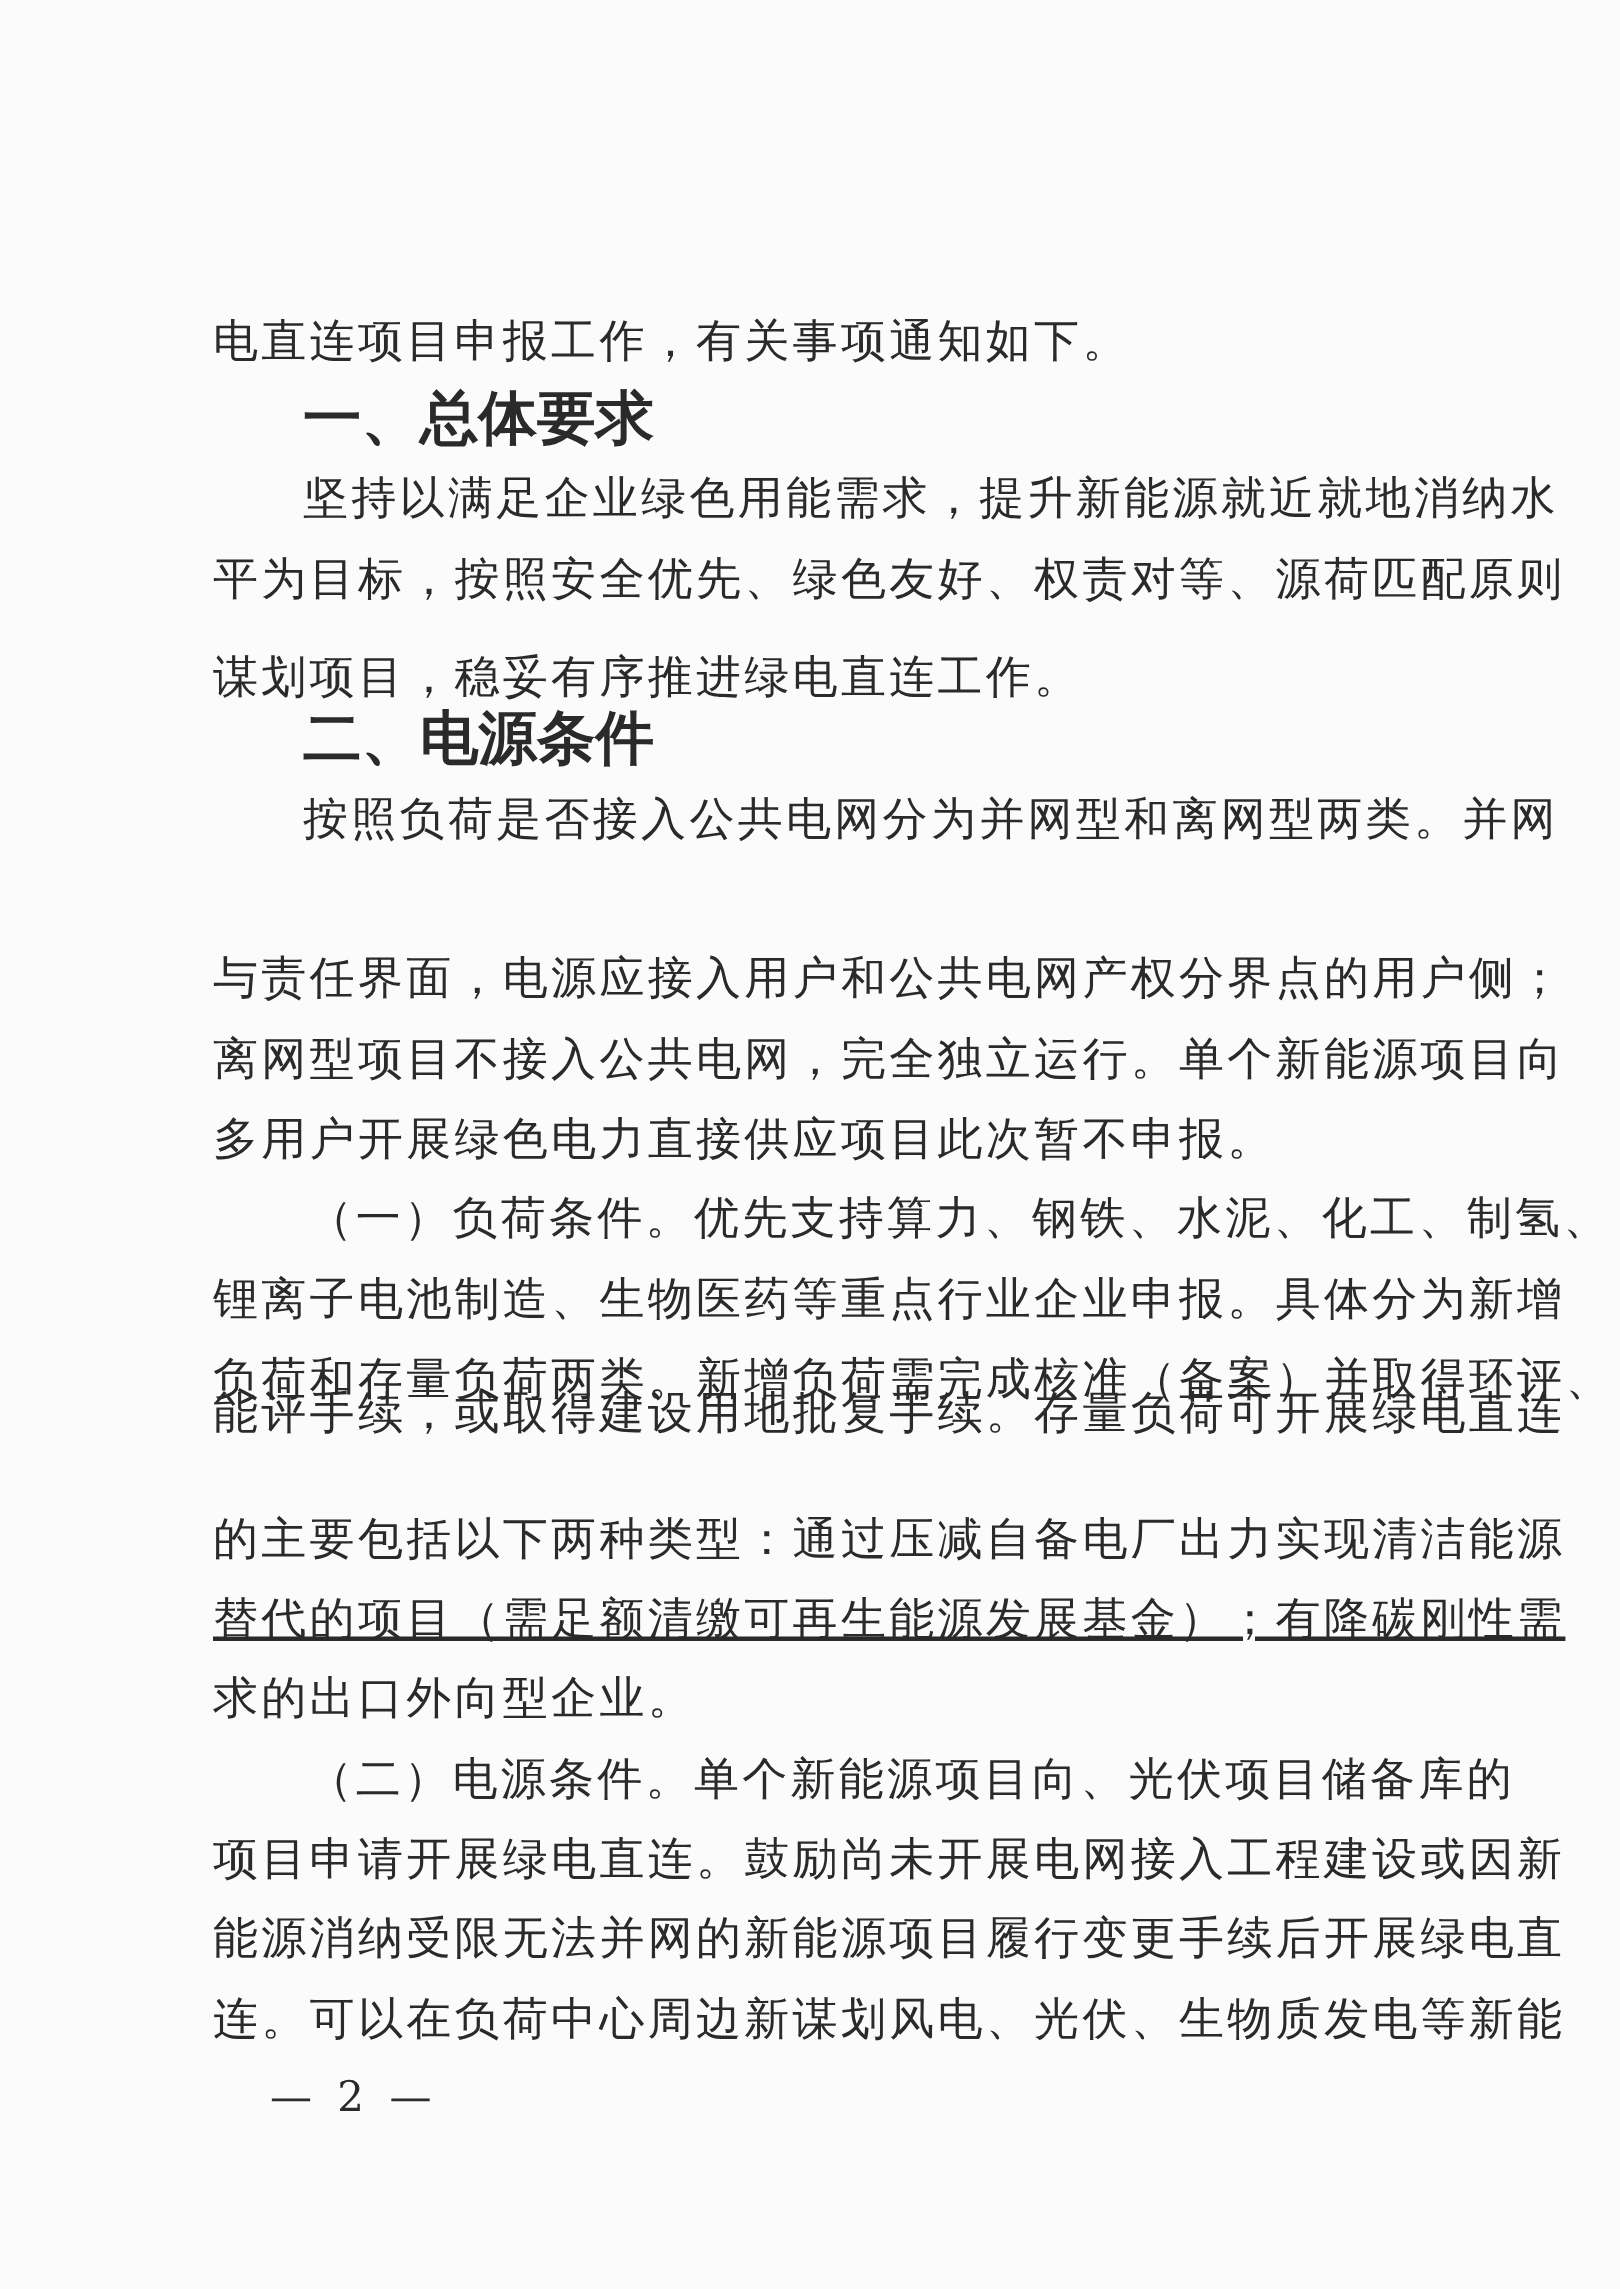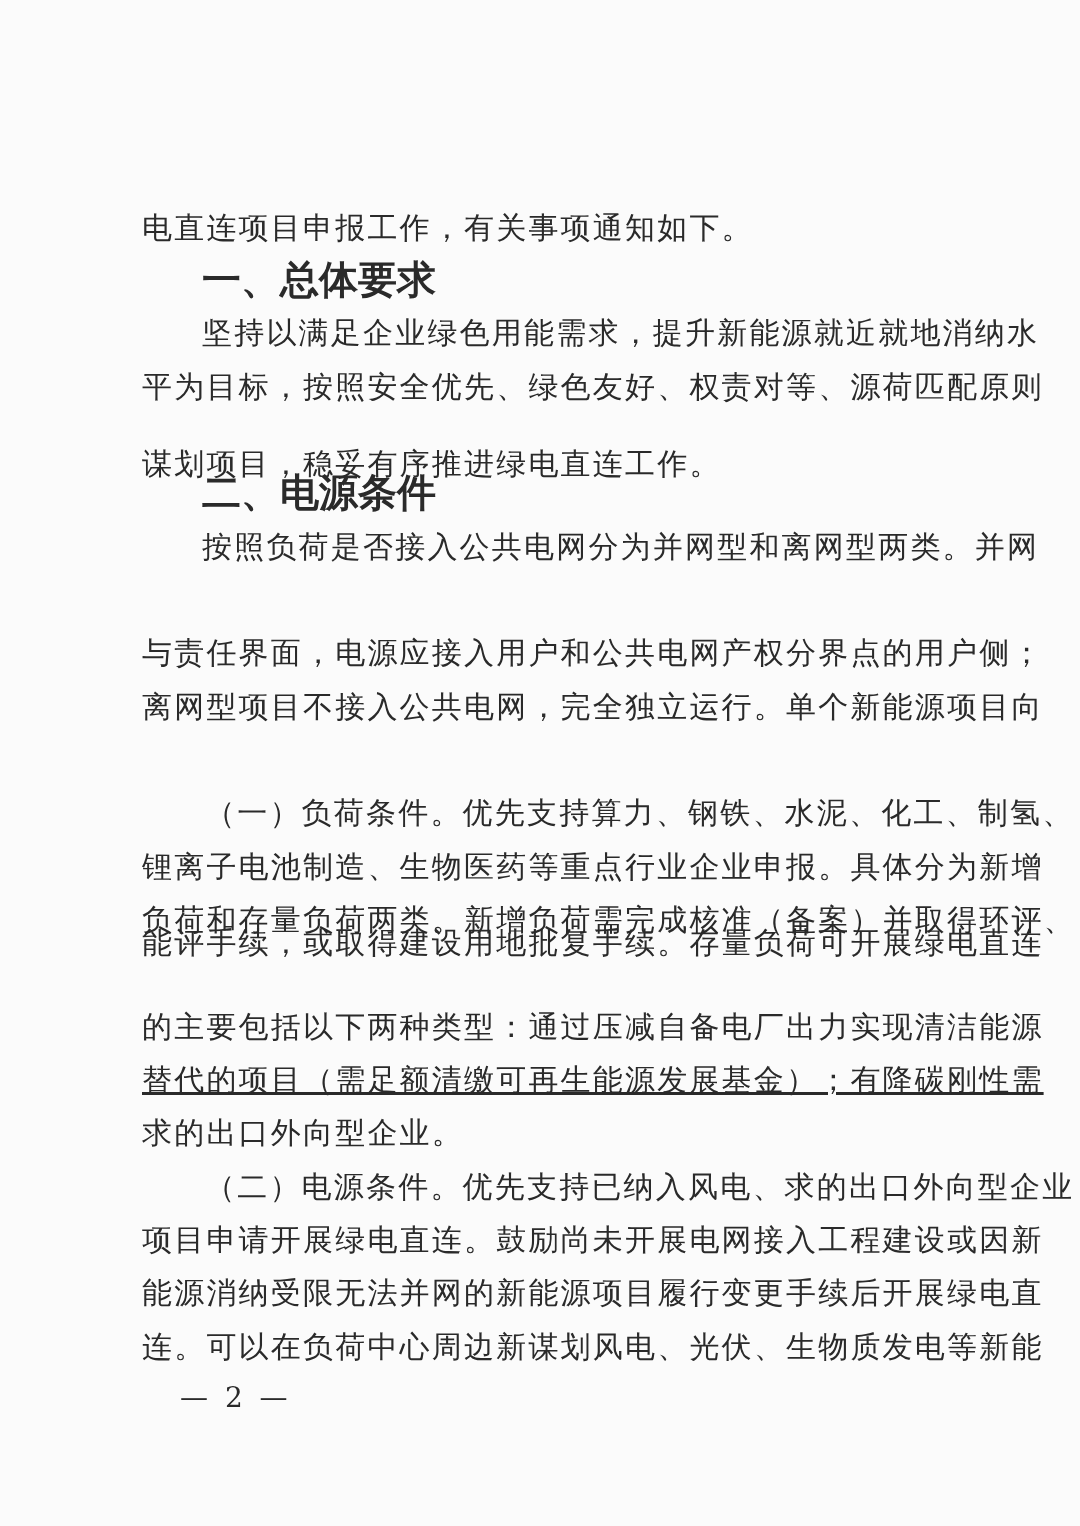--- a/index.html
+++ b/index.html
@@ -42,35 +42,36 @@
 </head>
 <body>
 
 <div class="page">
   <div class="line" style="top:208px;">电直连项目申报工作，有关事项通知如下。</div>
 
   <div class="line indent heading" style="top:260px;">一、总体要求</div>
 
   <div class="line indent" style="top:313px;">坚持以满足企业绿色用能需求，提升新能源就近就地消纳水</div>
   <div class="line" style="top:367px;">平为目标，按照安全优先、绿色友好、权责对等、源荷匹配原则</div>
-  <div class="line" style="top:444px;">谋划项目，稳妥有序推进绿电直连工作。</div>
+  <div class="line" style="top:432px;">谋划项目，稳妥有序推进绿电直连工作。</div>
 
   <div class="line indent heading" style="top:473px;">二、电源条件</div>
 
   <div class="line indent" style="top:527px;">按照负荷是否接入公共电网分为并网型和离网型两类。并网</div>
   <div class="line" style="top:633px;">与责任界面，电源应接入用户和公共电网产权分界点的用户侧；</div>
   <div class="line" style="top:687px;">离网型项目不接入公共电网，完全独立运行。单个新能源项目向</div>
+  <div class="line" style="top:740px;">多用户开展绿色电力直接供应项目此次暂不申报。</div>
 
   <div class="line num-sub" style="top:793px;">（一）负荷条件。优先支持算力、钢铁、水泥、化工、制氢、</div>
   <div class="line" style="top:847px;">锂离子电池制造、生物医药等重点行业企业申报。具体分为新增</div>
   <div class="line" style="top:900px;">负荷和存量负荷两类。新增负荷需完成核准（备案）并取得环评、</div>
   <div class="line" style="top:923px;text-align:right;">能评手续，或取得建设用地批复手续。存量负荷可开展绿电直连</div>
   <div class="line" style="top:1007px;">的主要包括以下两种类型：通过压减自备电厂出力实现清洁能源</div>
   <div class="line" style="top:1060px;text-decoration:underline;">替代的项目（需足额清缴可再生能源发展基金）；有降碳刚性需</div>
   <div class="line" style="top:1113px;">求的出口外向型企业。</div>
 
-  <div class="line num-sub" style="top:1167px;">（二）电源条件。优先支持已纳入风电、求的出口外向型企业</div>
+  <div class="line num-sub" style="top:1167px;">（二）电源条件。单个新能源项目向、光伏项目储备库的</div>
   <div class="line" style="top:1220px;">项目申请开展绿电直连。鼓励尚未开展电网接入工程建设或因新</div>
   <div class="line" style="top:1273px;">能源消纳受限无法并网的新能源项目履行变更手续后开展绿电直</div>
   <div class="line" style="top:1327px;">连。可以在负荷中心周边新谋划风电、光伏、生物质发电等新能</div>
 
   <div class="page-num">— 2 —</div>
 </div>
 
 </body></html>

